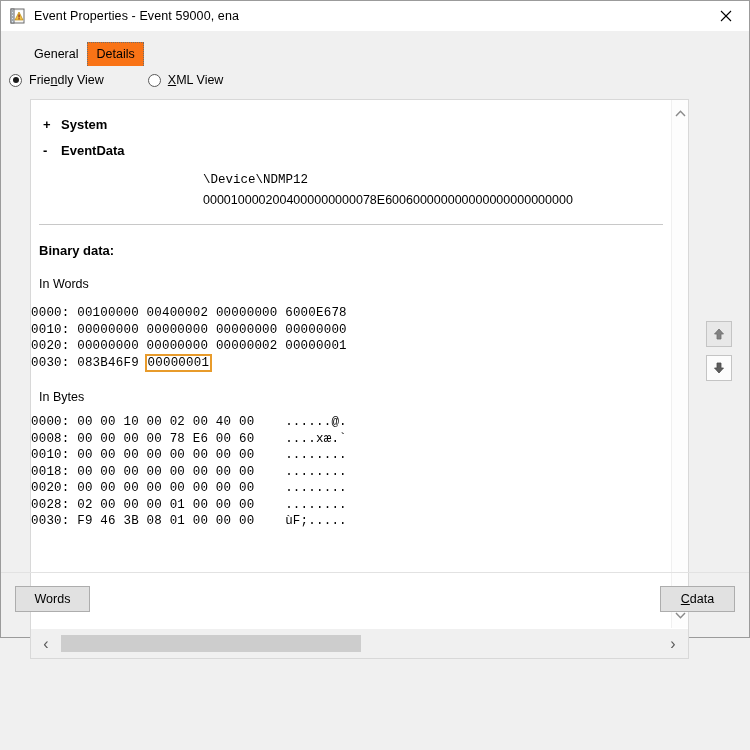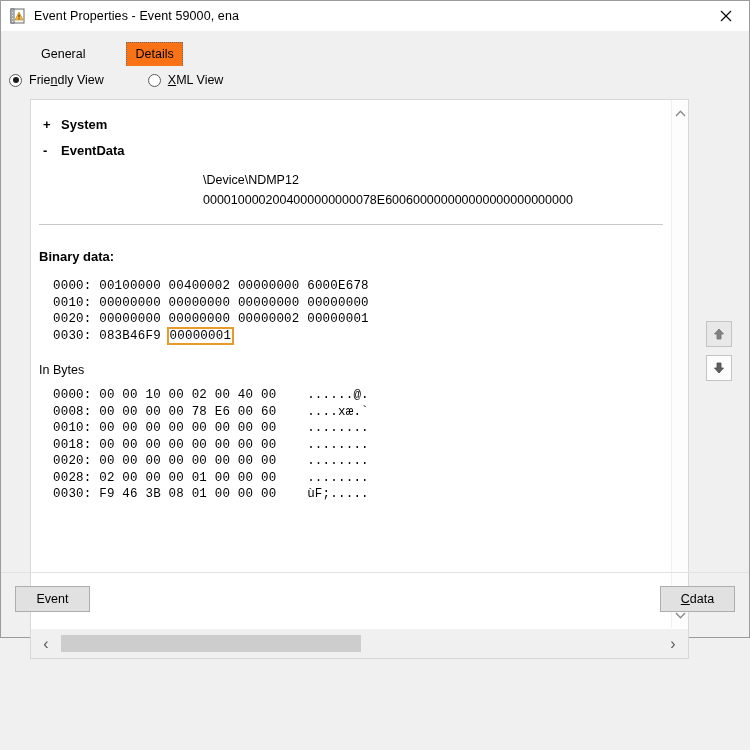--- a/index.html
+++ b/index.html
@@ -60,25 +60,24 @@
     align-items: center;
     justify-content: center;
   }
   #close-button svg { display: block; }
 
   
   #tabstrip {
     position: relative;
     height: 26px;
     margin-top: 8px;
-    padding-left: 31px;
+    padding-left: 24px;
     flex: none;
     display: flex;
     align-items: flex-end;
-    gap: 32px;
   }
   .tab {
     font-size: 12.5px;
     padding: 4px 8px 4px 8px;
     line-height: 15px;
     background: transparent;
     border: 1px solid transparent;
     border-bottom: none;
     position: relative;
     top: 1px;
@@ -182,45 +181,45 @@
   }
   #tree-system { margin-top: 17px; }
   #tree-eventdata { margin-top: 11px; }
 
   .data-line {
     padding-left: 172px;
     font-size: 12.5px;
     line-height: 20px;
     white-space: nowrap;
   }
-  #data-line-1 { margin-top: 12px; }
+  #data-line-1 { margin-top: 12px; font-family: Liberation Mono, monospace; }
 
   #separator {
     height: 1px;
     background: #c8c8c8;
     margin: 14px 8px 0 8px;
   }
 
   .section-bold {
     font-weight: bold;
     font-size: 13px;
     padding-left: 8px;
-    margin-top: 24px;
+    margin-top: 18px;
   }
   .section-plain {
     font-size: 12.5px;
     padding-left: 8px;
     margin-top: 19px;
   }
 
   .hexblock {
     font-family: "Liberation Mono", "DejaVu Sans Mono", monospace;
     font-size: 12.5px;
     line-height: 16.5px;
-    padding-left: 22px;
+    padding-left: 0;
     white-space: pre;
     letter-spacing: 0.2px;
   }
   #words-block { margin-top: 14px; }
   #bytes-block { margin-top: 10px; }
 
   .hexrow { position: relative; height: 16.5px; }
   .hi-box {
     outline: 2px solid #E89B2B;
     outline-offset: 0px;
@@ -392,20 +391,21 @@
             <span class="tree-toggle">-</span>
             <span>EventData</span>
           </div>
 
           <div class="data-line" id="data-line-1">\Device\NDMP12</div>
           <div class="data-line">0000100002004000000000078E600600000000000000000000000</div>
 
           <div id="separator"></div>
 
           <div class="section-bold">Binary data:</div>
+          <div class="section-plain">In Words</div>
 
           <div class="hexblock" id="words-block"><div class="hexrow"><span>0000: </span><span>00100000</span><span> </span><span>00400002</span><span> </span><span>00000000</span><span> </span><span>6000E678</span></div><div class="hexrow"><span>0010: </span><span>00000000</span><span> </span><span>00000000</span><span> </span><span>00000000</span><span> </span><span>00000000</span></div><div class="hexrow"><span>0020: </span><span>00000000</span><span> </span><span>00000000</span><span> </span><span>00000002</span><span> </span><span>00000001</span></div><div class="hexrow"><span>0030: </span><span>083B46F9</span><span> </span><span class="hi-box" style="outline-color: rgb(232, 155, 43);">00000001</span></div></div>
 
           <div class="section-plain">In Bytes</div>
 
           <div class="hexblock" id="bytes-block"><div class="hexrow"><span>0000: </span><span>00 00 10 00 02 00 40 00</span><span>    </span><span>......@.</span></div><div class="hexrow"><span>0008: </span><span>00 00 00 00 78 E6 00 60</span><span>    </span><span>....xæ.`</span></div><div class="hexrow"><span>0010: </span><span>00 00 00 00 00 00 00 00</span><span>    </span><span>........</span></div><div class="hexrow"><span>0018: </span><span>00 00 00 00 00 00 00 00</span><span>    </span><span>........</span></div><div class="hexrow"><span>0020: </span><span>00 00 00 00 00 00 00 00</span><span>    </span><span>........</span></div><div class="hexrow"><span>0028: </span><span>02 00 00 00 01 00 00 00</span><span>    </span><span>........</span></div><div class="hexrow"><span>0030: </span><span>F9 46 3B 08 01 00 00 00</span><span>    </span><span>ùF;.....</span></div></div>
 
         </div>
 
         <div id="vscroll">
@@ -439,21 +439,21 @@
       </div>
       <div class="navbtn" id="navbtn-down">
         <svg width="14" height="14" viewBox="0 0 14 14">
           <polygon points="7,12 2.5,7 5,7 5,2 9,2 9,7 11.5,7" fill="#5e5e5e" stroke="#4a4a4a" stroke-width="0.8"></polygon>
         </svg>
       </div>
     </div>
   </div>
 
   <div id="footer">
-    <button class="dlgbtn" id="copy-button">Event</button>
+    <button class="dlgbtn" id="copy-button">Words</button>
     <button class="dlgbtn" id="close-dlg-button">
         <span></span>
         <span class="mnem">C</span>
         <span>data</span>
       </button>
   </div>
 
 </div>
 
 </body></html>

